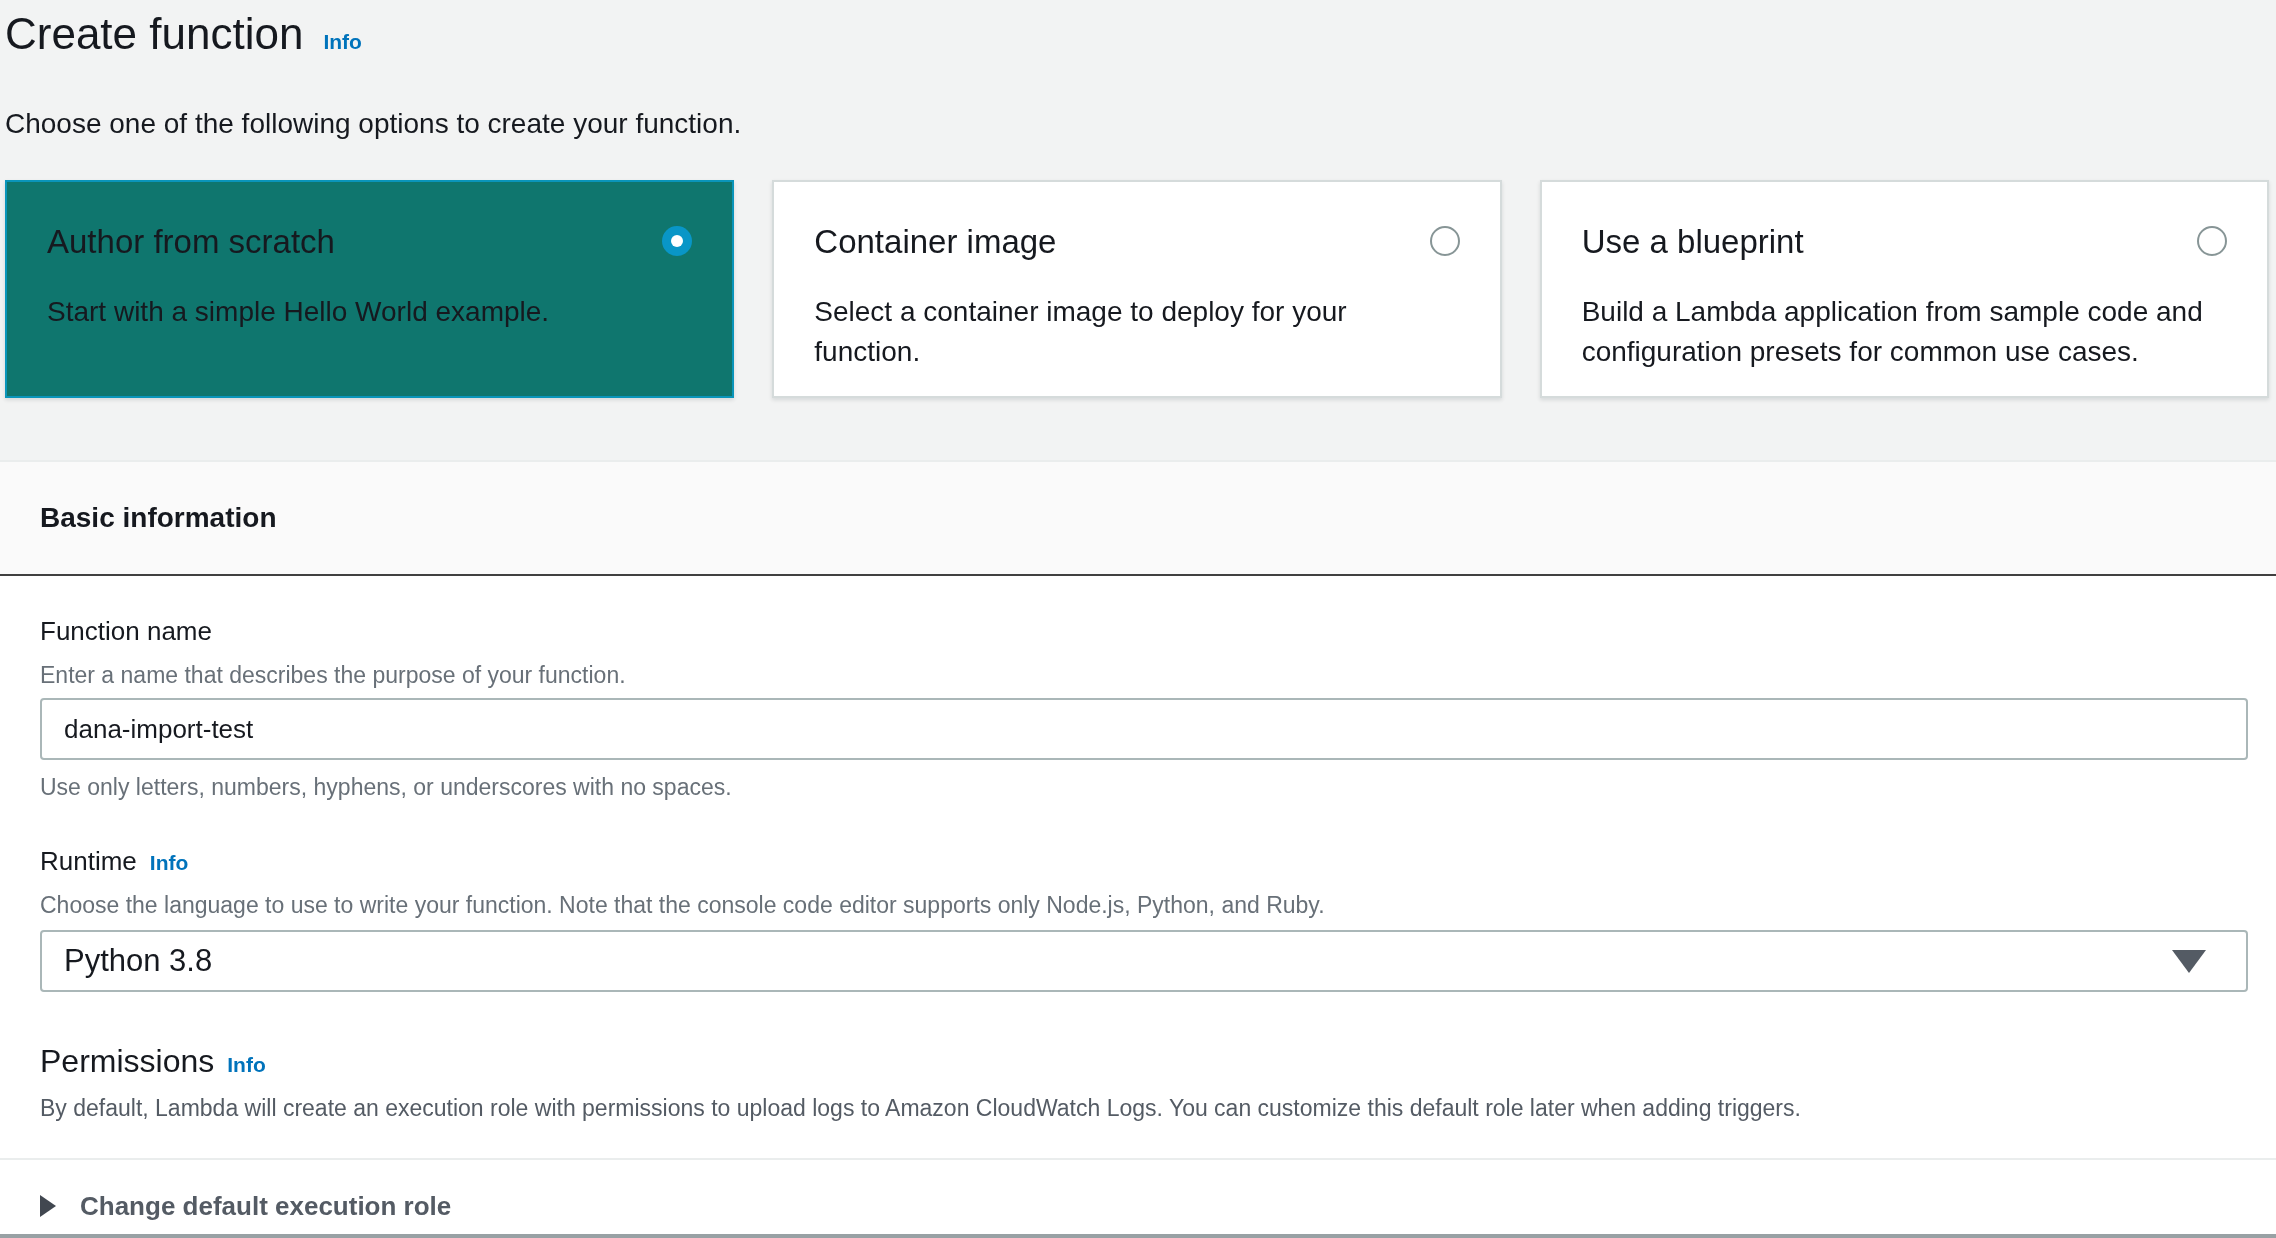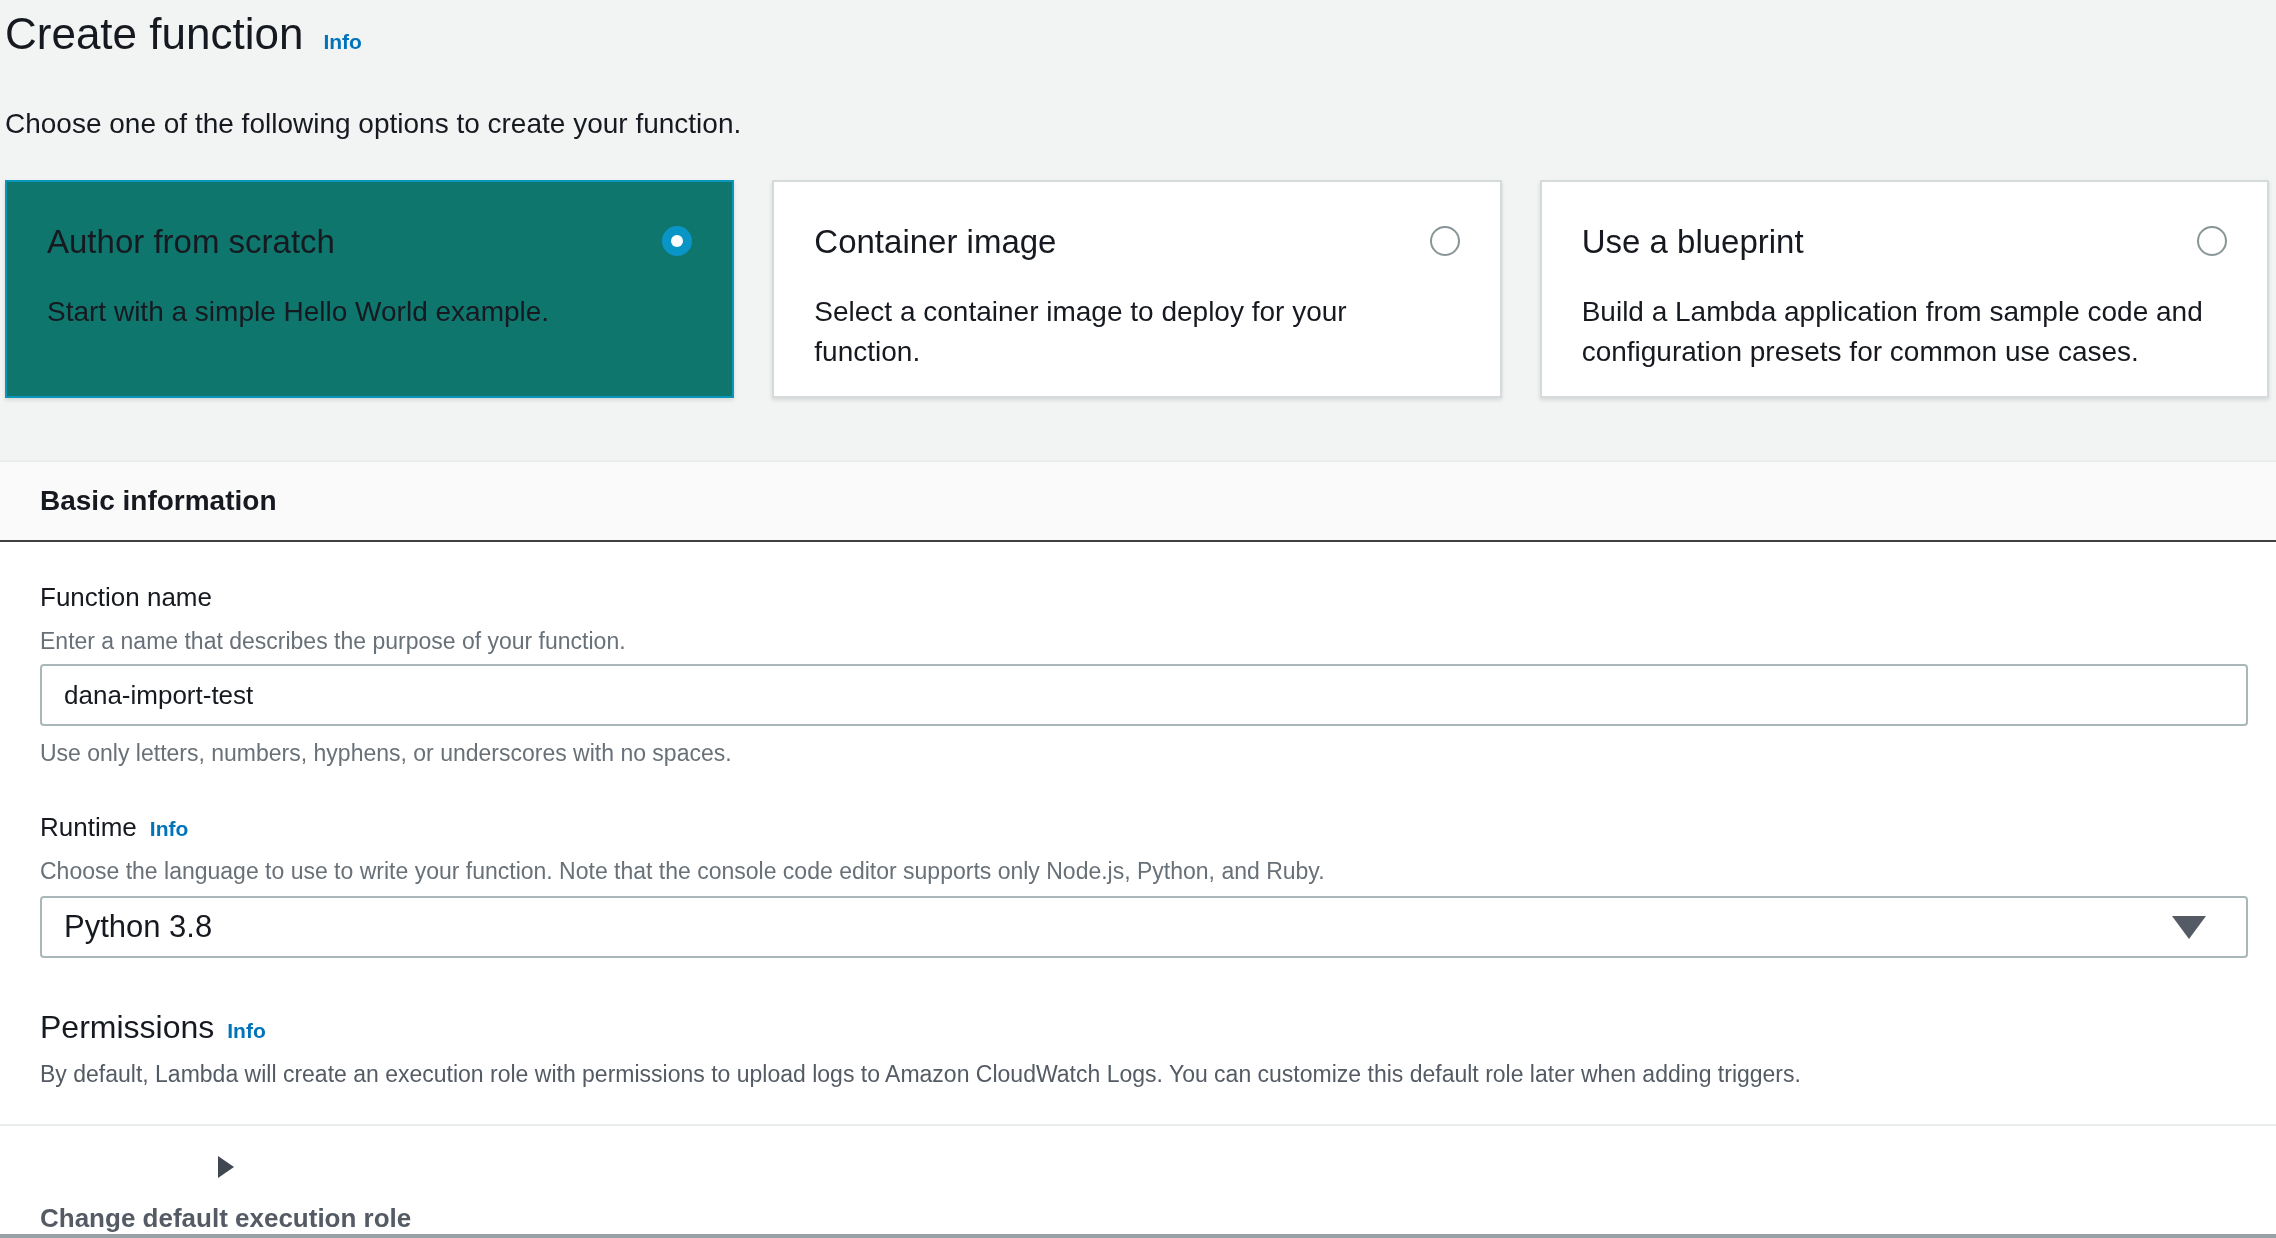--- a/index.html
+++ b/index.html
@@ -100,21 +100,20 @@
 
   .permissions-block { margin-top: 50px; }
   .permissions-heading { font-size: 32px; font-weight: 400; line-height: 38px; }
   .permissions-desc { font-size: 23px; line-height: 28px; color: #545b64; margin-top: 14px; }
 
   .divider { height: 2px; background: #eaeded; margin: 36px -28px 0 -40px; }
 
   .expandable {
     margin-top: 30px; display: flex; align-items: center; gap: 24px; cursor: pointer;
     width: max-content;
-    flex-direction: column;
   }
   .triangle-right {
     width: 0; height: 0;
     border-top: 11px solid transparent;
     border-bottom: 11px solid transparent;
     border-left: 16px solid #414750;
   }
   .expandable-label { font-size: 26px; font-weight: 700; color: #545b64; line-height: 32px; }
 </style>
 </head>

